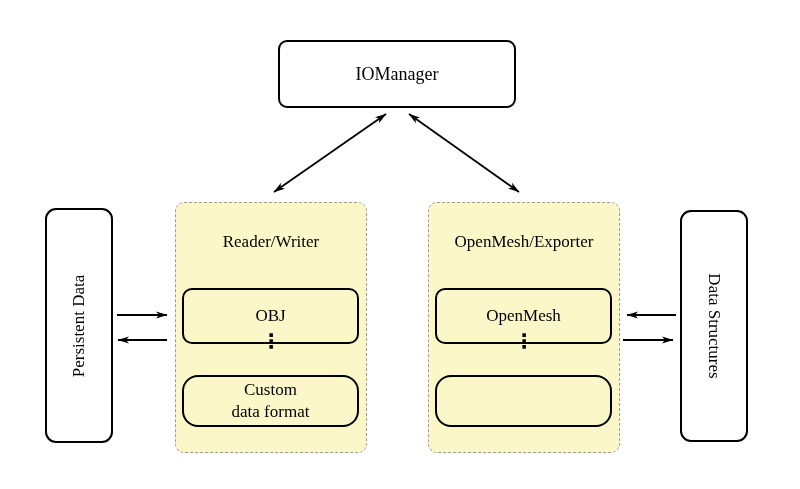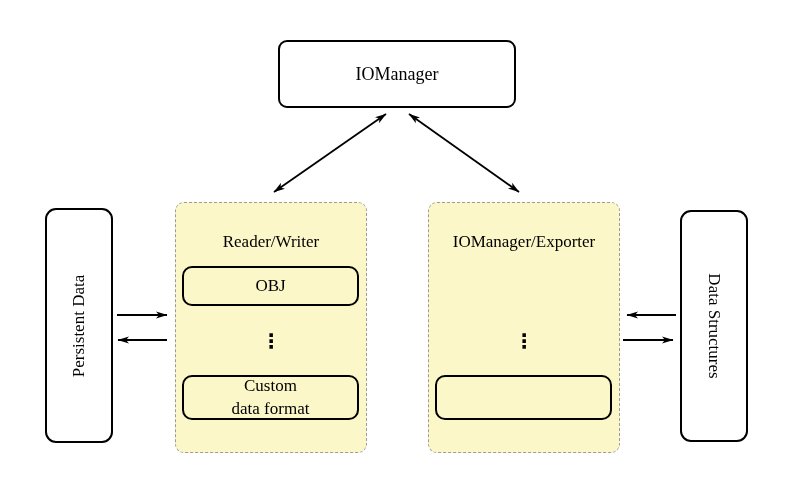--- a/index.html
+++ b/index.html
@@ -25,22 +25,22 @@
   .group-right{left:428px;}
   .group-title{
     position:absolute;top:13px;left:0;right:0;text-align:center;font-size:17px;
     white-space:nowrap;
     margin-top:16px;
   }
   .inner{
     position:absolute;left:6px;width:177px;background:var(--group-fill,#fbf7c8);
     border-radius:10px;font-size:17px;line-height:1.3;
   }
-  .inner-first{top:63px;height:40px;}
-  .inner-second{top:172px;height:45px;}
+  .inner-first{top:85px;height:56px;}
+  .inner-second{top:172px;height:52px;border-radius:16px;}
   .dots{
     position:absolute;left:0;right:0;top:118px;height:40px;
     display:flex;align-items:center;justify-content:center;
     font-size:20px;font-weight:bold;
     font-family:"DejaVu Sans","DejaVu Serif",sans-serif;
   }
   .side{
     position:absolute;width:68px;background:#fff;
     border:2.4px solid var(--node-border,#000);border-radius:11px;
     display:flex;align-items:center;justify-content:center;box-sizing:border-box;
@@ -83,21 +83,24 @@
     <div class="dots">⋮</div>
     <div class="node inner inner-second">
       <span>
         <span class="line">Custom</span>
         <span class="line">data format</span>
       </span>
     </div>
   </div>
 
   <div class="group group-right">
-    <div class="group-title">IOManager/Exporter</div>
+    <div class="group-title">OpenMesh/Exporter</div>
+    <div class="node inner inner-first">
+      <span>OpenMesh</span>
+    </div>
     <div class="dots">⋮</div>
     <div class="node inner inner-second">
       <span>
       </span>
     </div>
   </div>
 
   <div class="side side-left">
     <span class="vtext">Persistent Data</span>
   </div>

